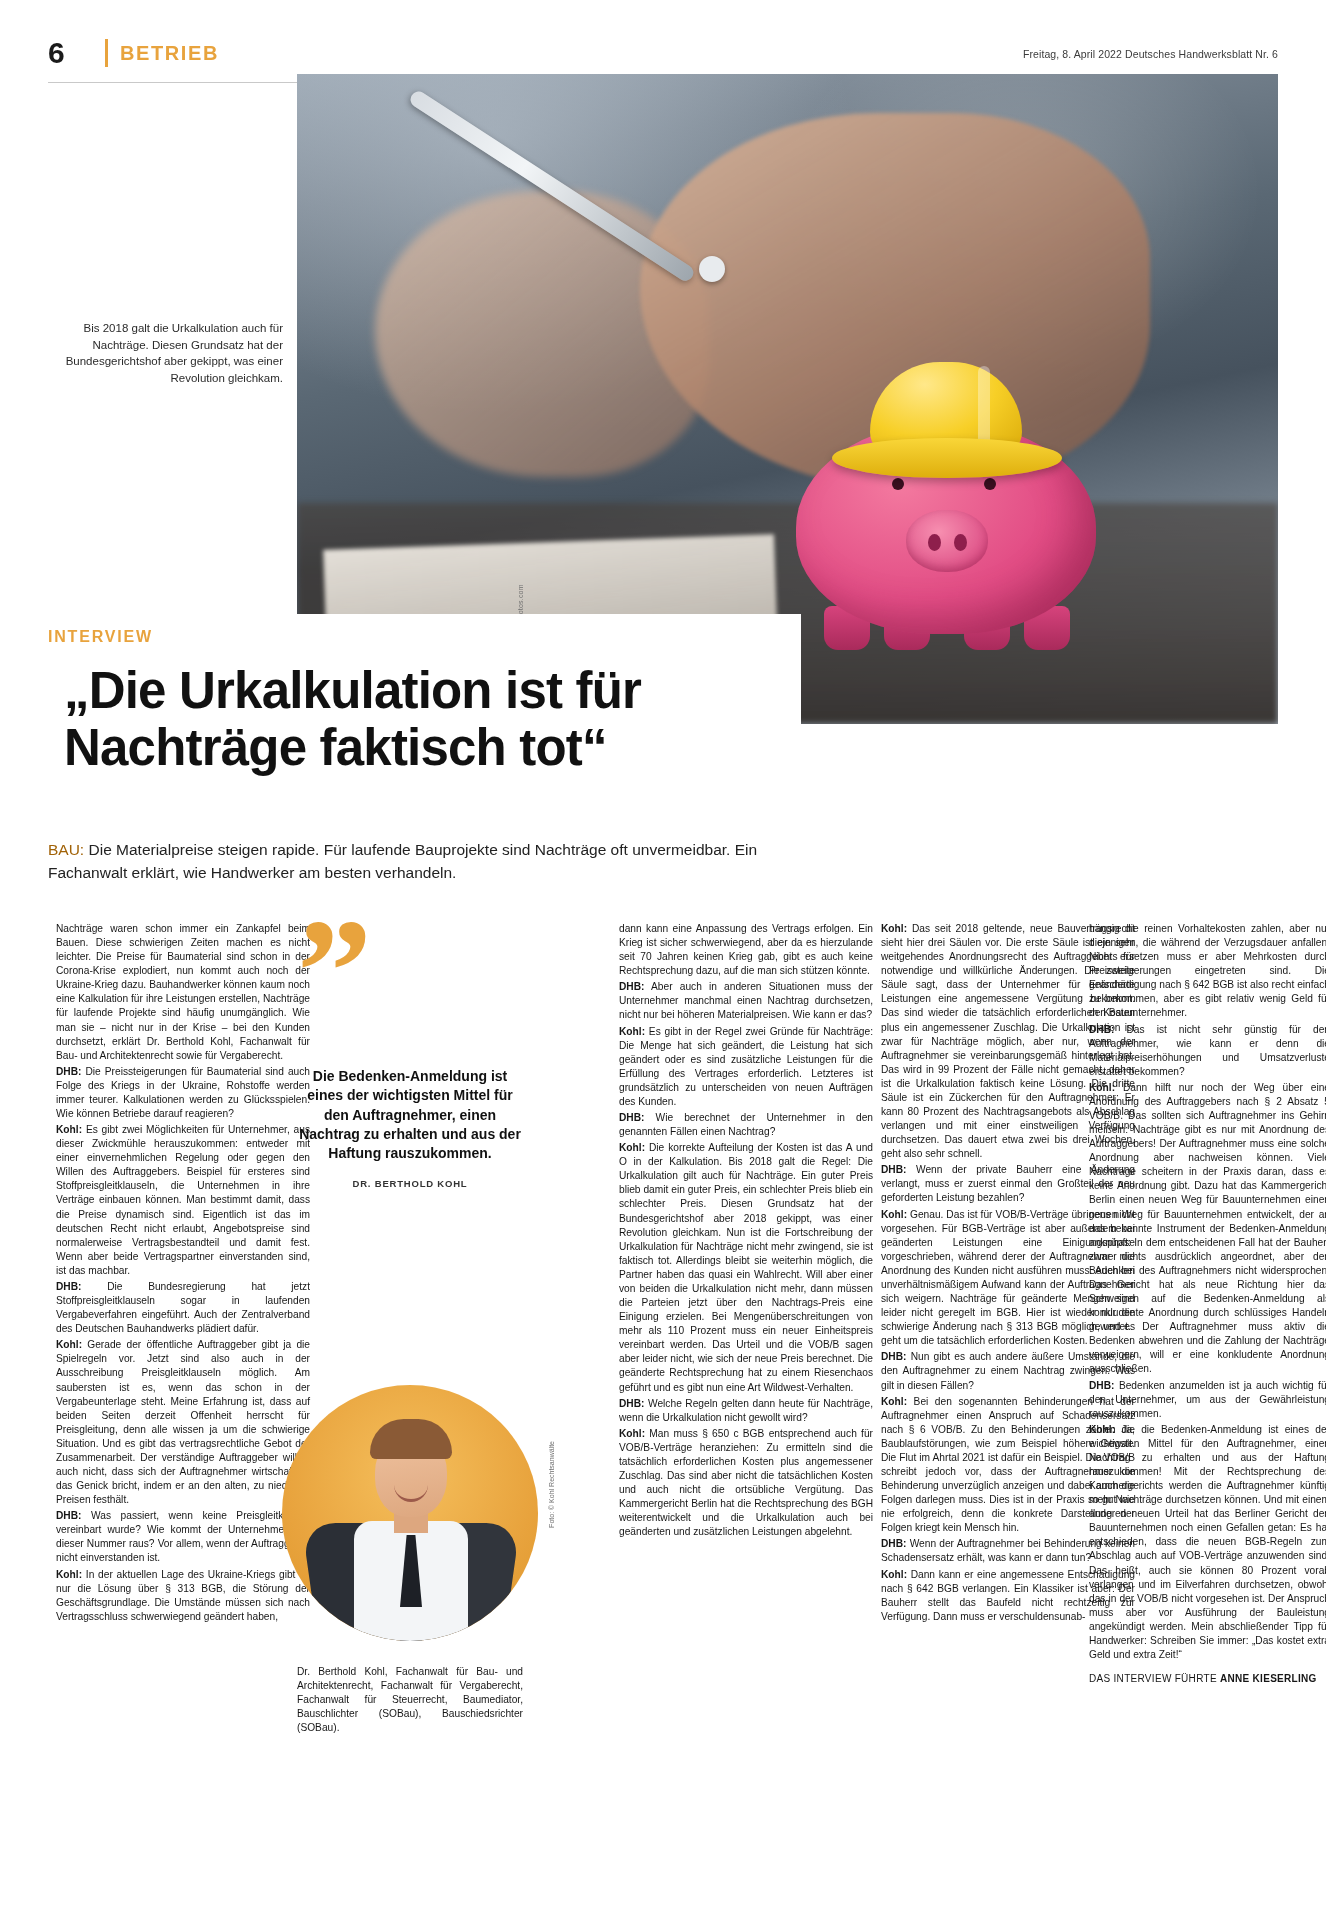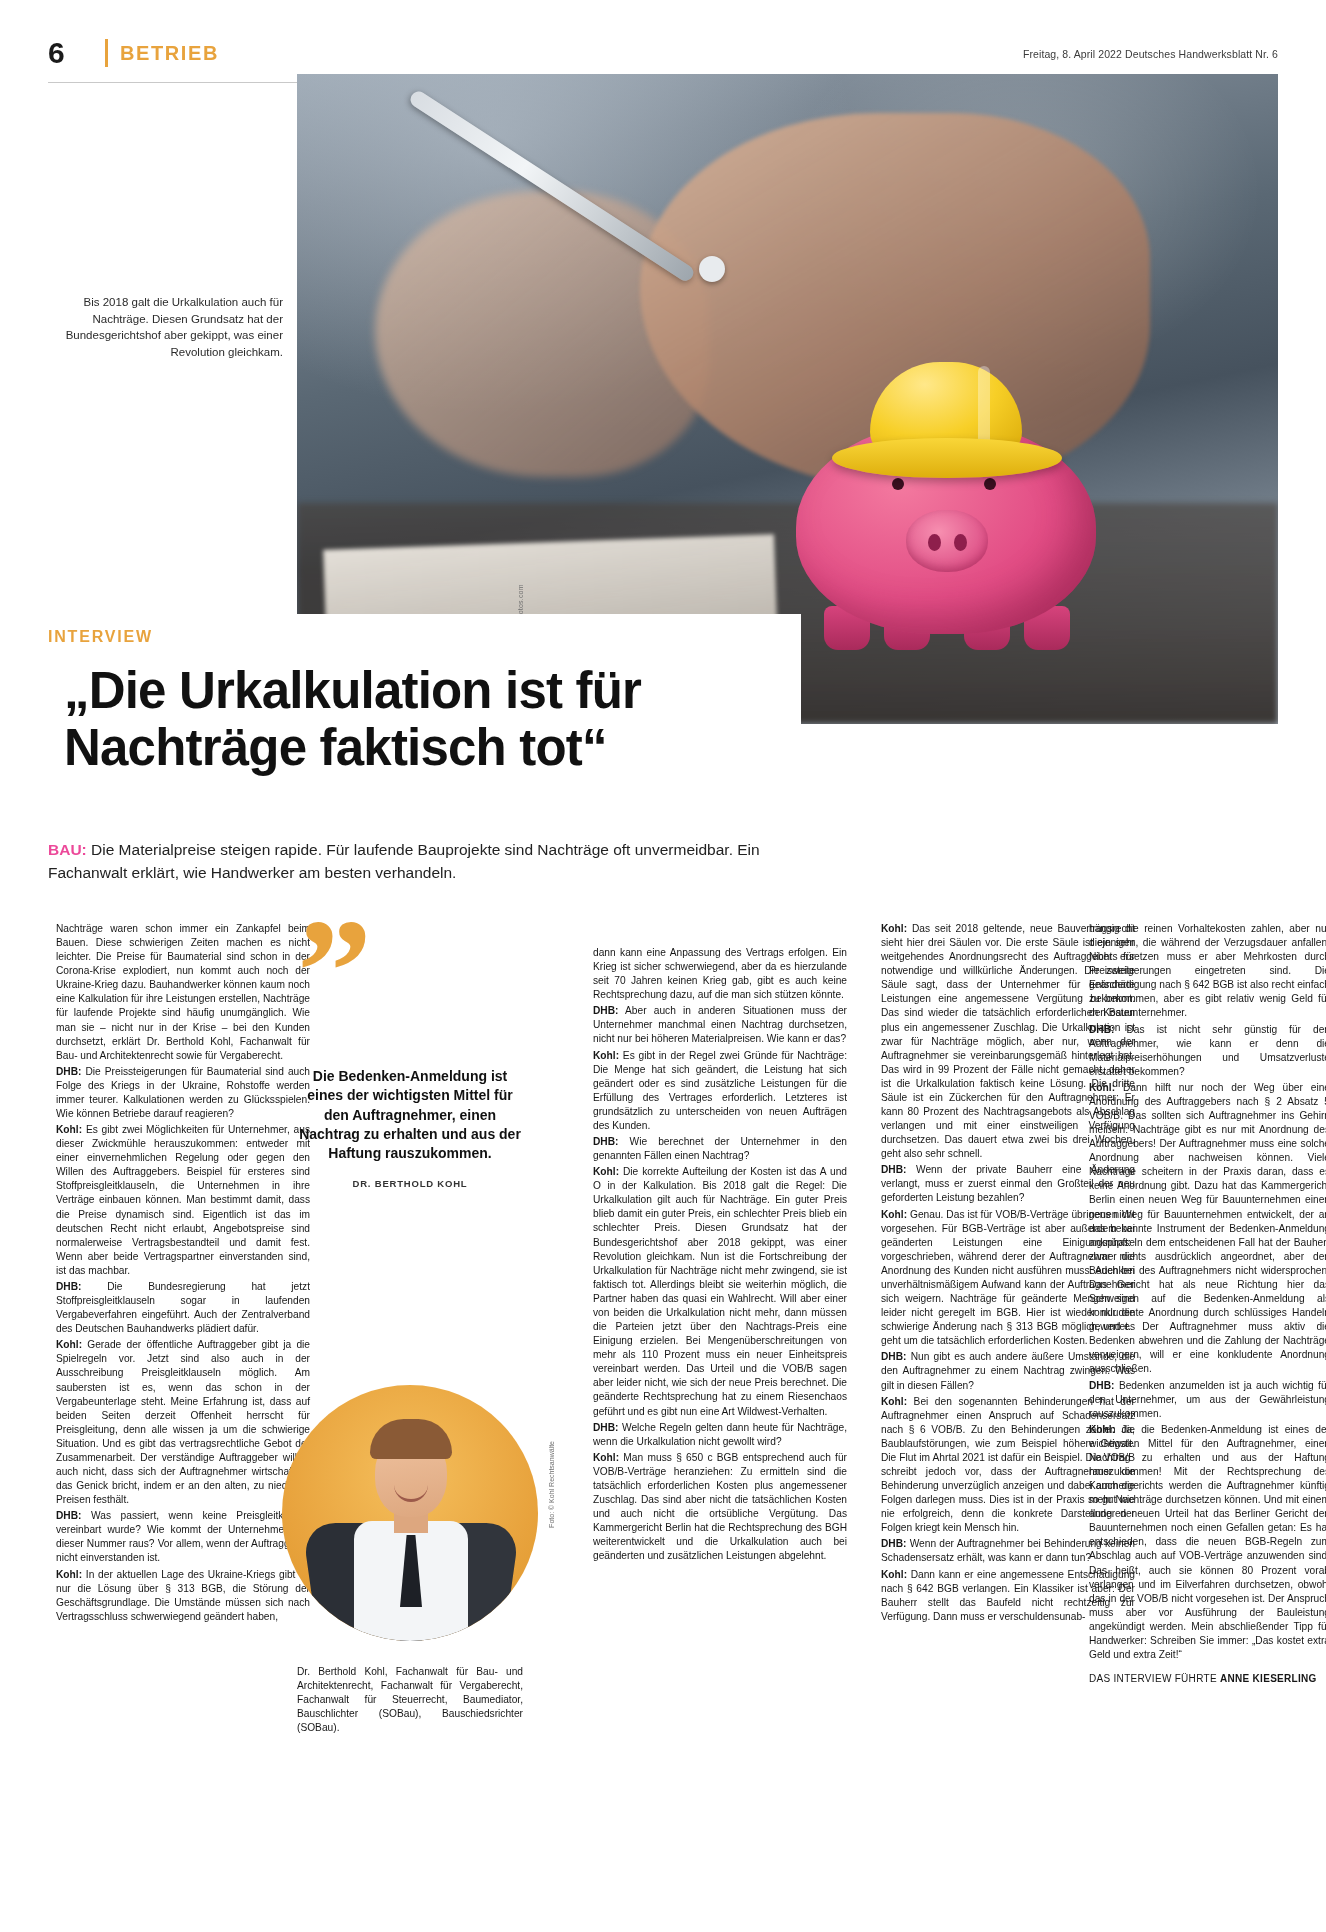--- a/index.html
+++ b/index.html
@@ -267,21 +267,21 @@
     transform: rotate(-90deg);
     transform-origin: left bottom;
     white-space: nowrap;
     letter-spacing: 0.2px;
   }
 
   
   .hero-caption {
     position: absolute;
     left: 48px;
-    top: 294px;
+    top: 320px;
     width: 235px;
     text-align: right;
     font-size: 11.5px;
     line-height: 1.45;
     color: #2b2b2b;
   }
 
   
   .title-block {
     position: absolute;
@@ -309,22 +309,22 @@
   .standfirst {
     position: absolute;
     left: 48px;
     top: 838px;
     width: 760px;
     font-size: 15.5px;
     line-height: 1.5;
     color: #222;
   }
   .standfirst .lead-tag {
-    color: #ec4899;
-    font-weight: bold;
+    color: #a16207;
+    font-weight: normal;
   }
 
   
   .columns {
     position: absolute;
     left: 48px;
     top: 922px;
     width: 1230px;
     height: 960px;
   }
@@ -333,21 +333,21 @@
     top: 0;
     width: 254px;
     font-size: 10.2px;
     line-height: 1.38;
     text-align: justify;
     color: #161616;
   }
   .col p { margin: 0 0 2px 0; }
   .col1 { left: 8px; }
   .col2 { left: 297px; }
-  .col3 { left: 545px; margin-top: 24px; }
+  .col3 { left: 571px; }
   .col4 { left: 833px; }
   .col5 { left: 1041px; width: 241px; }
 
   .spacer-quote { height: 470px; }
   .spacer-photo { height: 378px; }
 
   
   .pullquote {
     position: absolute;
     left: 297px;

